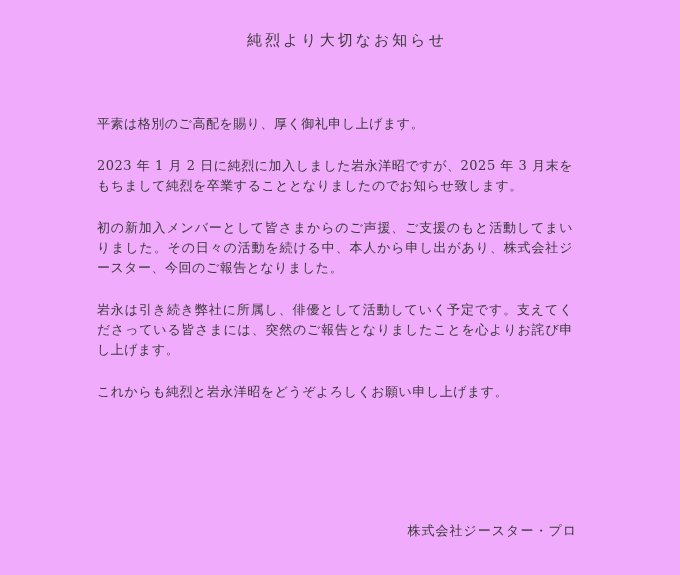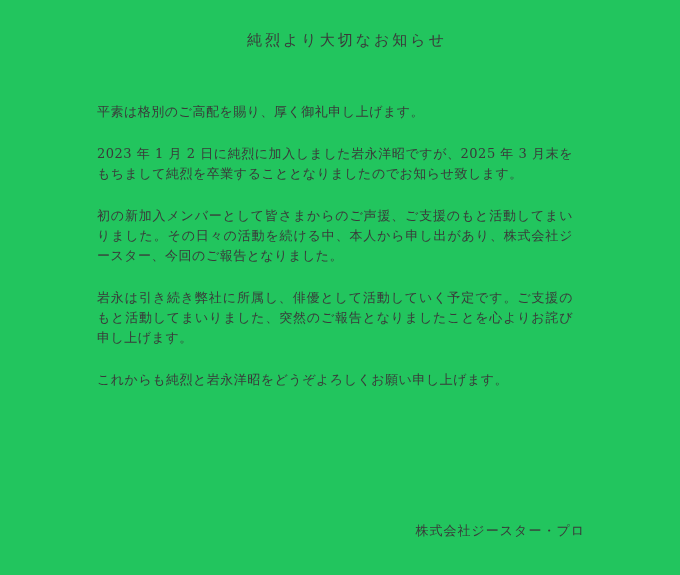--- a/index.html
+++ b/index.html
@@ -4,21 +4,21 @@
 <style>
   html, body {
     margin: 0;
     padding: 0;
     background: #ffffff;
   }
   .page {
     position: relative;
     width: 680px;
     height: 575px;
-    background: #22c55e;
+    background: #f0abfc;
     font-family: "DejaVu Serif", "Liberation Serif", serif;
     color: #3a3a3a;
     overflow: hidden;
   }
   .doc-title {
     position: absolute;
     top: 31px;
     left: 0;
     width: 100%;
     margin: 0;
@@ -34,42 +34,42 @@
     position: absolute;
     top: 102px;
     left: 97px;
     width: 476px;
     font-size: 13px;
     line-height: 20px;
     text-align: justify;
     letter-spacing: 0.5px;
   }
   .doc-body p {
-    margin: 0 0 22px 0;
+    margin: 12px 0 22px 0;
   }
   .doc-signature {
     position: absolute;
     top: 521px;
-    right: 95px;
+    right: 103px;
     font-size: 13px;
     line-height: 20px;
     letter-spacing: 1px;
     text-align: right;
   }
 </style>
 </head>
 <body>
 
 <div class="page">
 
   <h1 class="doc-title">純烈より大切なお知らせ</h1>
 
   <div class="doc-body">
     <p>平素は格別のご高配を賜り、厚く御礼申し上げます。</p>
     <p>2023 年 1 月 2 日に純烈に加入しました岩永洋昭ですが、2025 年 3 月末をもちまして純烈を卒業することとなりましたのでお知らせ致します。</p>
     <p>初の新加入メンバーとして皆さまからのご声援、ご支援のもと活動してまいりました。その日々の活動を続ける中、本人から申し出があり、株式会社ジースター、今回のご報告となりました。</p>
-    <p>岩永は引き続き弊社に所属し、俳優として活動していく予定です。ご支援のもと活動してまいりました、突然のご報告となりましたことを心よりお詫び申し上げます。</p>
+    <p>岩永は引き続き弊社に所属し、俳優として活動していく予定です。支えてくださっている皆さまには、突然のご報告となりましたことを心よりお詫び申し上げます。</p>
     <p>これからも純烈と岩永洋昭をどうぞよろしくお願い申し上げます。</p>
   </div>
 
   <div class="doc-signature">株式会社ジースター・プロ</div>
 
 </div>
 
 </body></html>

